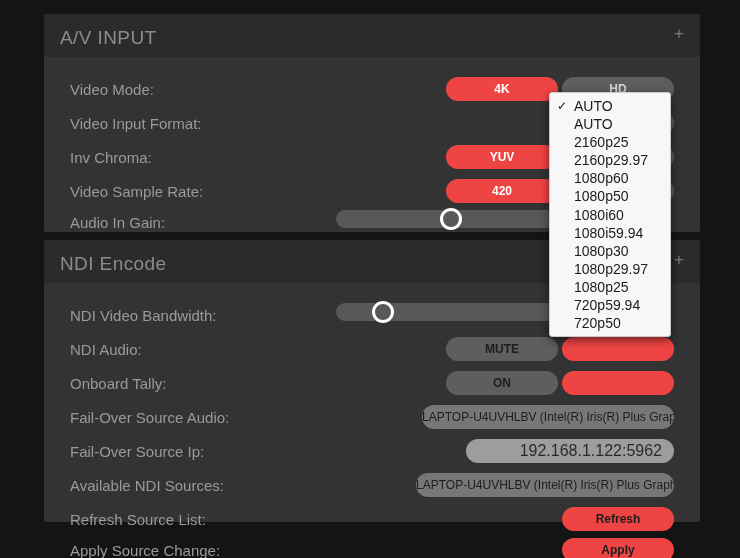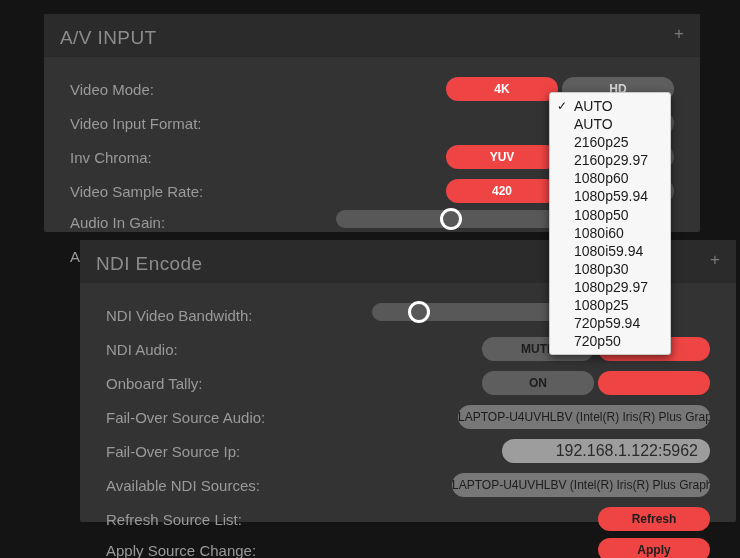--- a/index.html
+++ b/index.html
@@ -25,21 +25,21 @@
 
   
   .panel {
     position: absolute;
     left: 44px;
     width: 656px;
     background: #333333;
     border-radius: 2px;
   }
   #panel-av { top: 14px; height: 218px; }
-  #panel-ndi { top: 240px; height: 282px; margin-left: 36px; }
+  #panel-ndi { top: 240px; height: 282px; }
 
   .panel-header {
     position: relative;
     height: 42px;
     background: #2b2b2b;
     border-bottom: 1px solid #2a2a2a;
   }
   .panel-title {
     position: absolute;
     left: 16px;
@@ -289,21 +289,20 @@
 
     </div>
   </div>
 
   <div class="dropdown" id="video-format-dropdown">
       <div class="dd-item"><span class="dd-check">✓</span><span>AUTO</span></div>
       <div class="dd-item"><span>AUTO</span></div>
       <div class="dd-item"><span>2160p25</span></div>
       <div class="dd-item"><span>2160p29.97</span></div>
       <div class="dd-item"><span>1080p60</span></div>
-      <div class="dd-item"><span>1080p59.94</span></div>
       <div class="dd-item"><span>1080p50</span></div>
       <div class="dd-item"><span>1080i60</span></div>
       <div class="dd-item"><span>1080i59.94</span></div>
       <div class="dd-item"><span>1080p30</span></div>
       <div class="dd-item"><span>1080p29.97</span></div>
       <div class="dd-item"><span>1080p25</span></div>
       <div class="dd-item"><span>720p59.94</span></div>
       <div class="dd-item"><span>720p50</span></div>
     </div>
 

